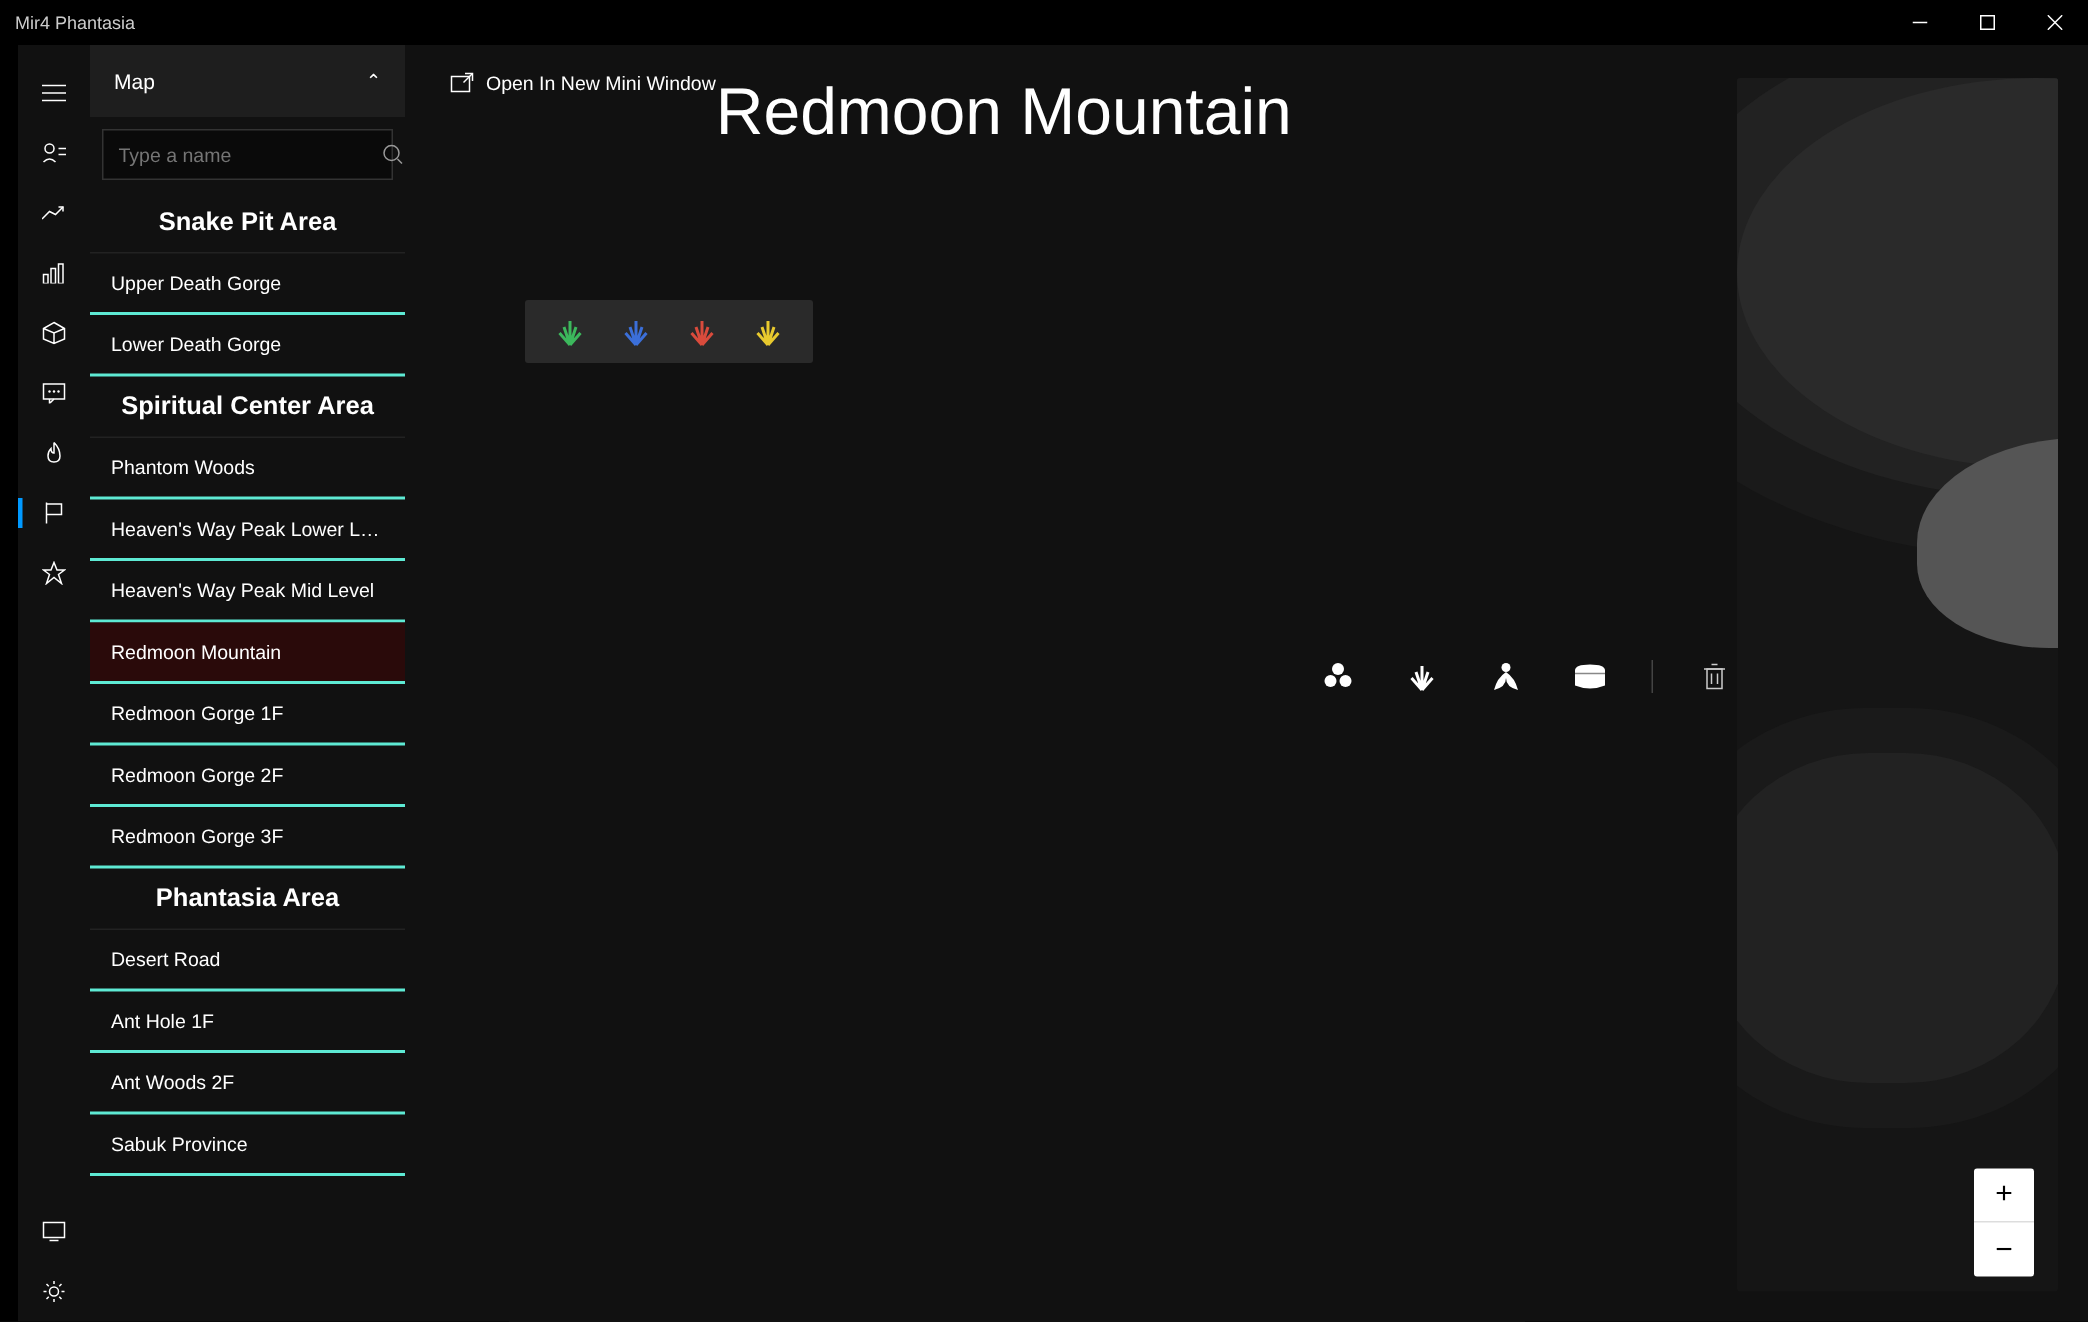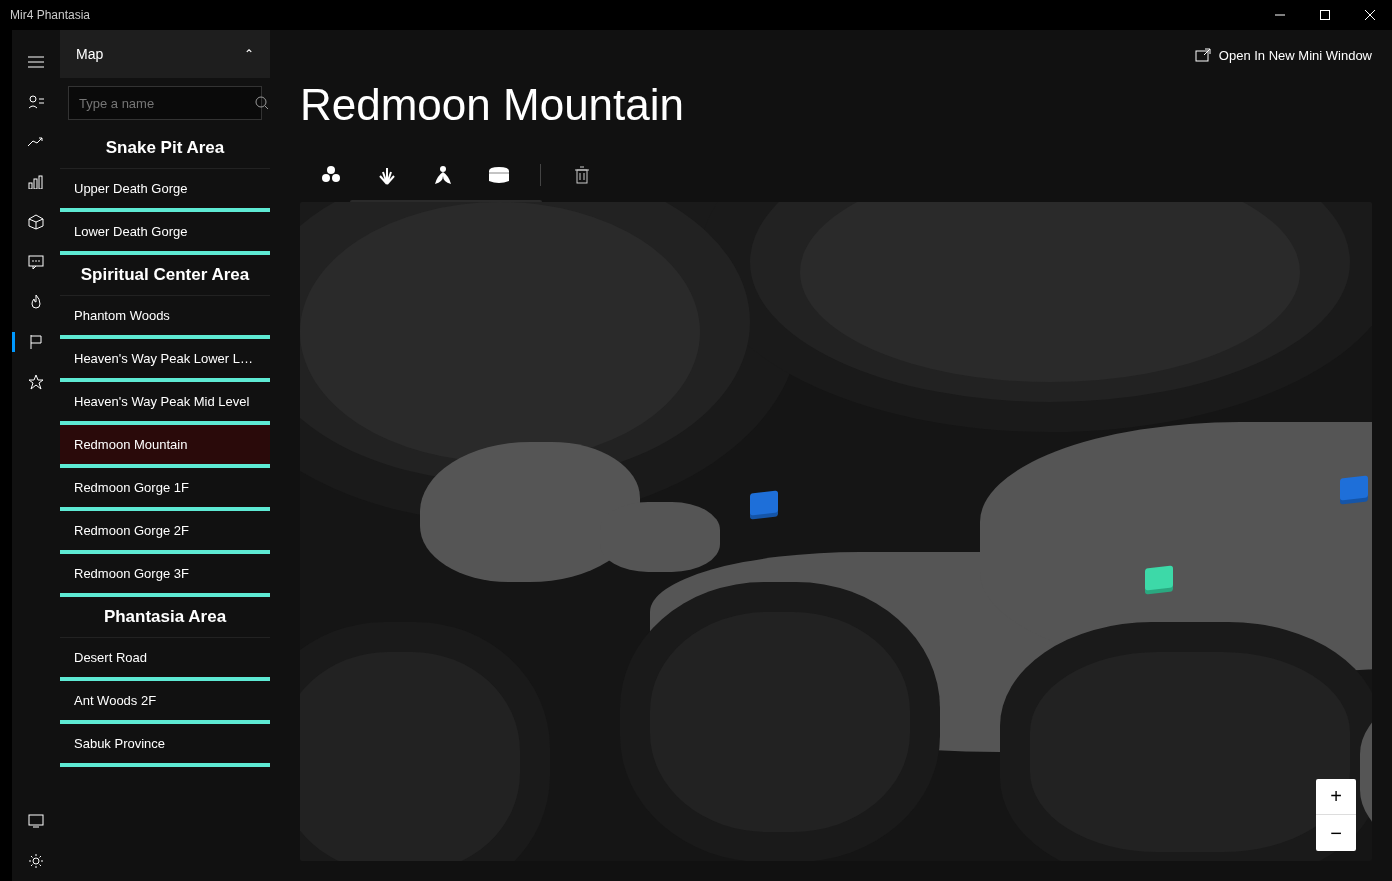--- a/index.html
+++ b/index.html
@@ -108,34 +108,34 @@
 .area-header {
   font-weight: bold;
   font-size: 17px;
   text-align: center;
   padding: 10px 0;
   border-bottom: 1px solid #222;
 }
 .map-item {
   padding: 12px 14px;
   font-size: 13px;
-  border-bottom: 4px solid #5eead4;
+  border-bottom: 2px solid #5eead4;
   white-space: nowrap;
   overflow: hidden;
   text-overflow: ellipsis;
 }
 .map-item.selected {
   background: #2a0a0a;
 }
 .main {
   flex: 1;
   background: #111;
   position: relative;
   display: flex;
-  flex-direction: column;
+  flex-direction: row;
   padding: 10px 20px 20px 30px;
 }
 .top-actions {
   display: flex;
   justify-content: flex-end;
   height: 30px;
   align-items: center;
 }
 .open-mini {
   display: flex;
@@ -343,20 +343,21 @@
         <div class="area-header">Spiritual Center Area</div>
         <div class="map-item">Phantom Woods</div>
         <div class="map-item">Heaven's Way Peak Lower Le...</div>
         <div class="map-item">Heaven's Way Peak Mid Level</div>
         <div class="map-item selected">Redmoon Mountain</div>
         <div class="map-item">Redmoon Gorge 1F</div>
         <div class="map-item">Redmoon Gorge 2F</div>
         <div class="map-item">Redmoon Gorge 3F</div>
         <div class="area-header">Phantasia Area</div>
         <div class="map-item">Desert Road</div>
+        <div class="map-item">Ant Hole 1F</div>
         <div class="map-item">Ant Woods 2F</div>
         <div class="map-item">Sabuk Province</div>
       </div>
   </div>
 
   <div class="main">
     <div class="top-actions">
       <div class="open-mini">
         <span>
             <svg width="16" height="14">

